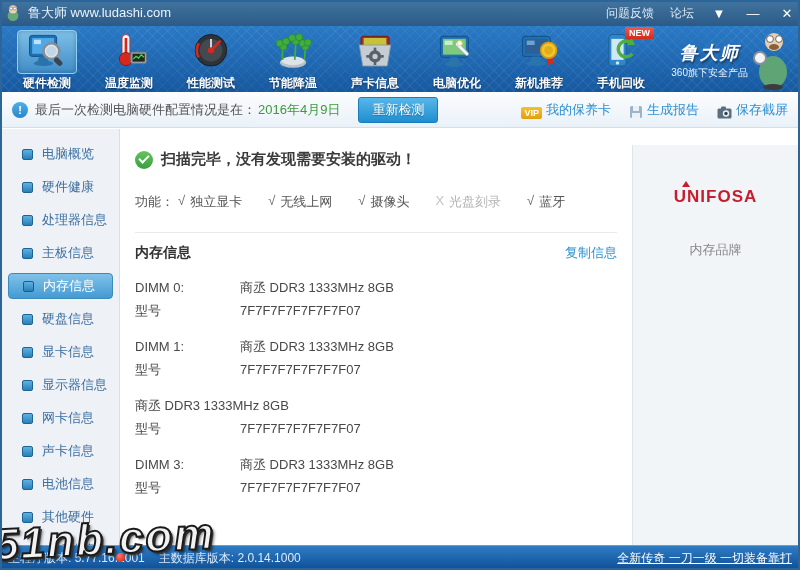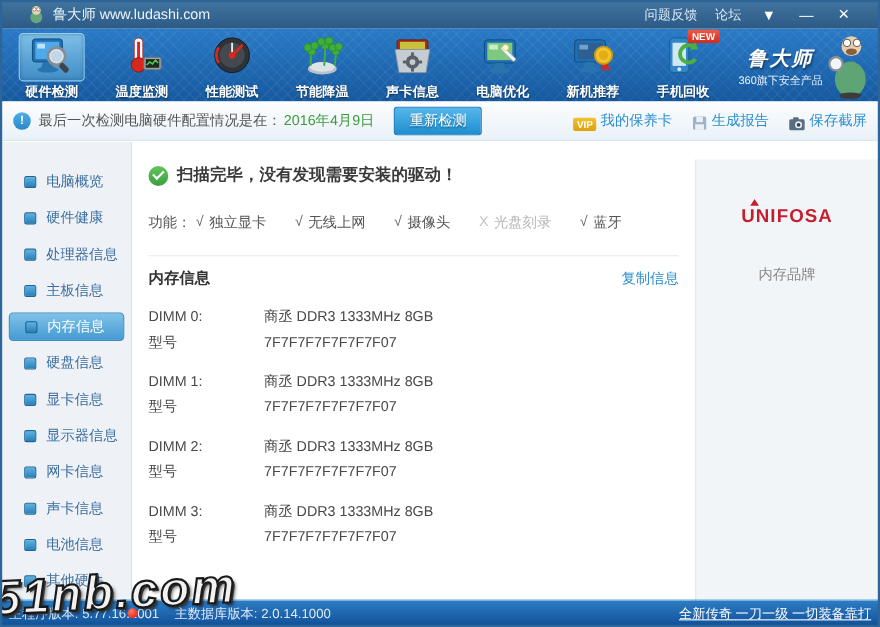--- a/index.html
+++ b/index.html
@@ -3,21 +3,21 @@
 <meta charset="utf-8">
 <style>
   * { margin:0; padding:0; box-sizing:border-box; }
   html,body { width:800px; height:570px; }
   body { font-family:"Liberation Sans","DejaVu Sans",sans-serif; }
   .window { position:relative; width:800px; height:570px; overflow:hidden; background:#fff; }
   .frame { position:absolute; inset:0; border:2px solid #2d6598; pointer-events:none; z-index:60; }
 
   
   .titlebar { position:absolute; left:0; top:0; width:800px; height:26px;
-    background:linear-gradient(#41759f,#2c5a86); display:flex; align-items:center; padding:0 24px; z-index:5;}
+    background:linear-gradient(#41759f,#2c5a86); display:flex; align-items:center; padding:0 4px; z-index:5;}
   .titlebar .mascot-sm { width:18px; height:18px; margin-right:6px; }
   .titlebar .t-title { color:#eaf3fb; font-size:13px; }
   .titlebar .t-right { margin-left:auto; display:flex; align-items:center; gap:16px; color:#dceaf6; font-size:12px; }
   .t-link { cursor:pointer; }
   .t-ctl { font-size:13px; color:#fff; cursor:pointer; width:18px; text-align:center; }
 
   
   .toolbar { position:absolute; left:0; top:26px; width:800px; height:66px;
     background:
       repeating-linear-gradient(45deg, rgba(255,255,255,.05) 0 1px, transparent 1px 7px),
@@ -44,21 +44,21 @@
   .info-date { color:#3c9a3c; margin-left:2px; }
   .recheck-btn { margin-left:18px; background:linear-gradient(#56b7ea,#1f8ecf); border:1px solid #1a7cbd; border-radius:3px;
     color:#fff; font-size:13px; padding:3px 13px; cursor:pointer; text-shadow:0 1px 1px rgba(0,0,0,.3); }
   .info-right { margin-left:auto; display:flex; align-items:center; gap:18px; }
   .i-link { display:flex; align-items:flex-end; gap:4px; color:#2c8fd0; font-size:13px; cursor:pointer; }
   .vip-badge { background:linear-gradient(#f4c12c,#dfa00e); color:#fff; font-size:9px; font-weight:bold;
     padding:1px 3px; border-radius:2px; }
 
   
   .sidebar { position:absolute; left:2px; top:129px; width:118px; height:416px; background:#eef2f7;
-    border-right:1px solid #d7dfe8; padding-top:23px; z-index:3;}
+    border-right:1px solid #d7dfe8; padding-top:12px; z-index:3;}
   .sb-item { height:26px; margin:0 6px 7px 6px; display:flex; align-items:center; padding-left:14px; gap:9px;
     font-size:13px; color:#3c6e9f; cursor:pointer; border-radius:4px; }
   .sb-sq { width:11px; height:11px; border-radius:2px; background:linear-gradient(#5fb2e0,#2a7fb8); border:1px solid #1d6496; }
   .sb-item.selected { background:linear-gradient(#80c2e9,#449ad3); border:1px solid #3d8aba; color:#fff; }
   .sb-item.selected .sb-sq { border-color:#1a5d8e; }
 
   
   .main { position:absolute; left:120px; top:129px; width:512px; height:416px; background:#fff; padding:21px 15px 0 15px; overflow:hidden;}
   .scan-row { display:flex; align-items:center; gap:8px; }
   .ok-circle { width:18px; height:18px; border-radius:50%; background:linear-gradient(#63c45e,#3b9e3f); position:relative; flex:0 0 auto;}
@@ -406,21 +406,20 @@
             <span class="lab">DIMM 1:</span>
             <span>商丞 DDR3 1333MHz 8GB</span>
           </div>
         <div class="row">
             <span class="lab">型号</span>
             <span>7F7F7F7F7F7F7F07</span>
           </div>
       </div>
       <div class="dimm">
         <div class="row">
-            <span class="lab">DIMM 2:</span>
             <span>商丞 DDR3 1333MHz 8GB</span>
           </div>
         <div class="row">
             <span class="lab">型号</span>
             <span>7F7F7F7F7F7F7F07</span>
           </div>
       </div>
       <div class="dimm">
         <div class="row">
             <span class="lab">DIMM 3:</span>

